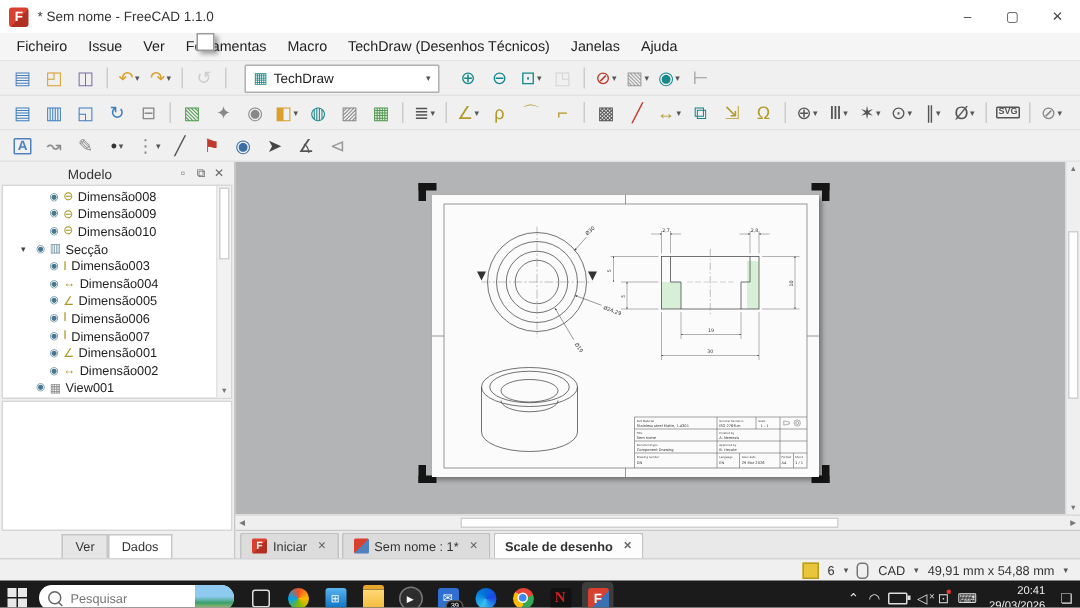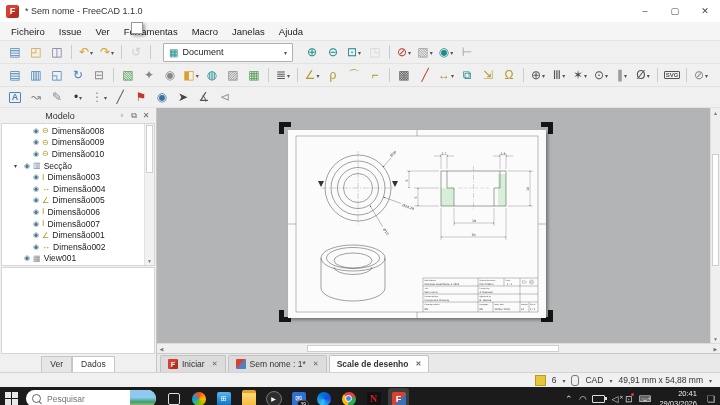--- a/index.html
+++ b/index.html
@@ -129,20 +129,21 @@
       <span class="win-btn">✕</span>
     </div>
   </div>
 
   <div class="menubar">
       <div class="menu-item">Ficheiro</div>
       <div class="menu-item">Issue</div>
       <div class="menu-item">Ver</div>
       <div class="menu-item">Ferramentas</div>
       <div class="menu-item">Macro</div>
+      <div class="menu-item">TechDraw (Desenhos Técnicos)</div>
       <div class="menu-item">Janelas</div>
       <div class="menu-item">Ajuda</div>
     </div>
 
   <div class="tbrow">
     <span id="tb-row1a" style="display:flex;align-items:center;gap:1px;">
         <div class="tb-btn">
           <span class="tb-glyph" style="color: rgb(79, 129, 189);">▤</span>
         </div>
         <div class="tb-btn">
@@ -161,21 +162,21 @@
           <span class="tb-dd">▾</span>
         </div>
         <div class="tb-sep"></div>
         <div class="tb-btn dis">
           <span class="tb-glyph" style="color: rgb(153, 153, 153);">↺</span>
         </div>
         <div class="tb-sep"></div>
       </span>
     <div class="combo">
       <span class="cicon">▦</span>
-      <span>Document</span>
+      <span>TechDraw</span>
       <span class="dd">▾</span>
     </div>
     <span id="tb-row1b" style="display:flex;align-items:center;gap:1px;">
         <div class="tb-btn">
           <span class="tb-glyph" style="color: rgb(23, 137, 138);">⊕</span>
         </div>
         <div class="tb-btn">
           <span class="tb-glyph" style="color: rgb(23, 137, 138);">⊖</span>
         </div>
         <div class="tb-btn">

